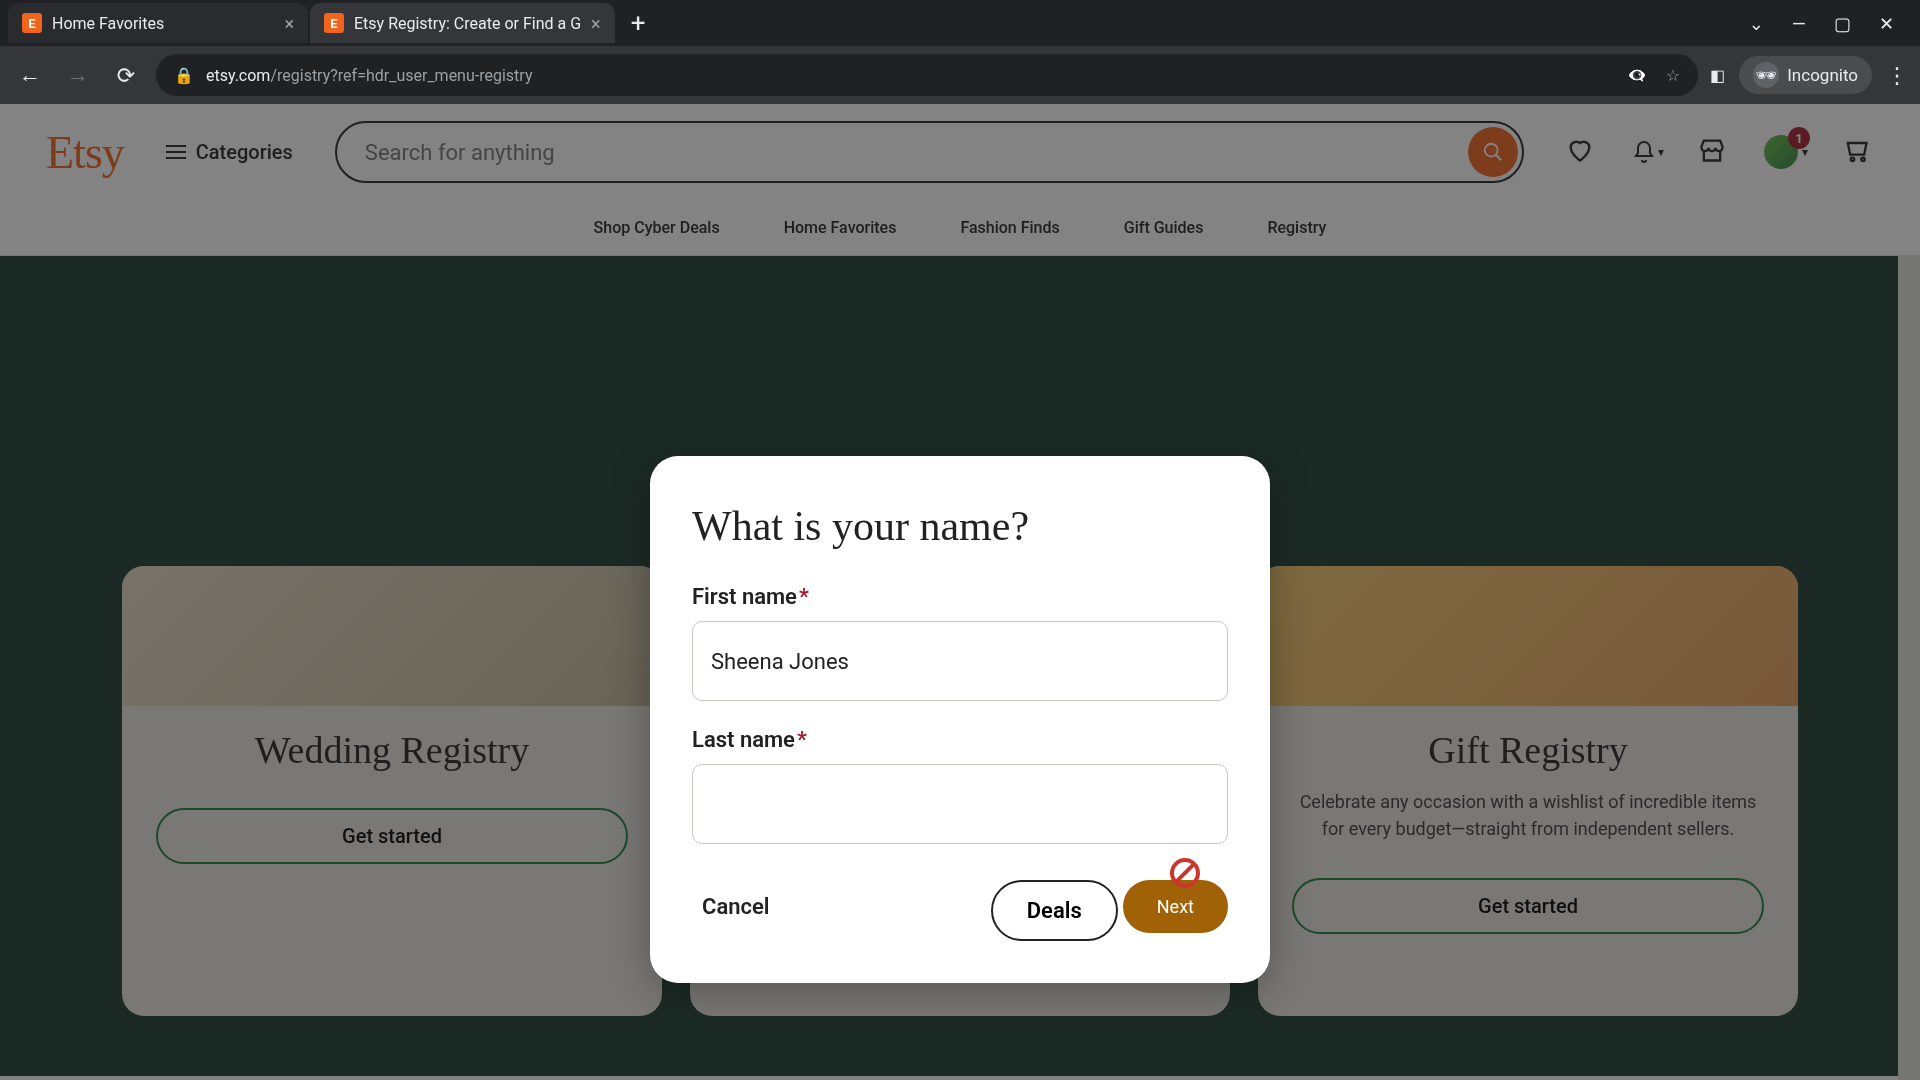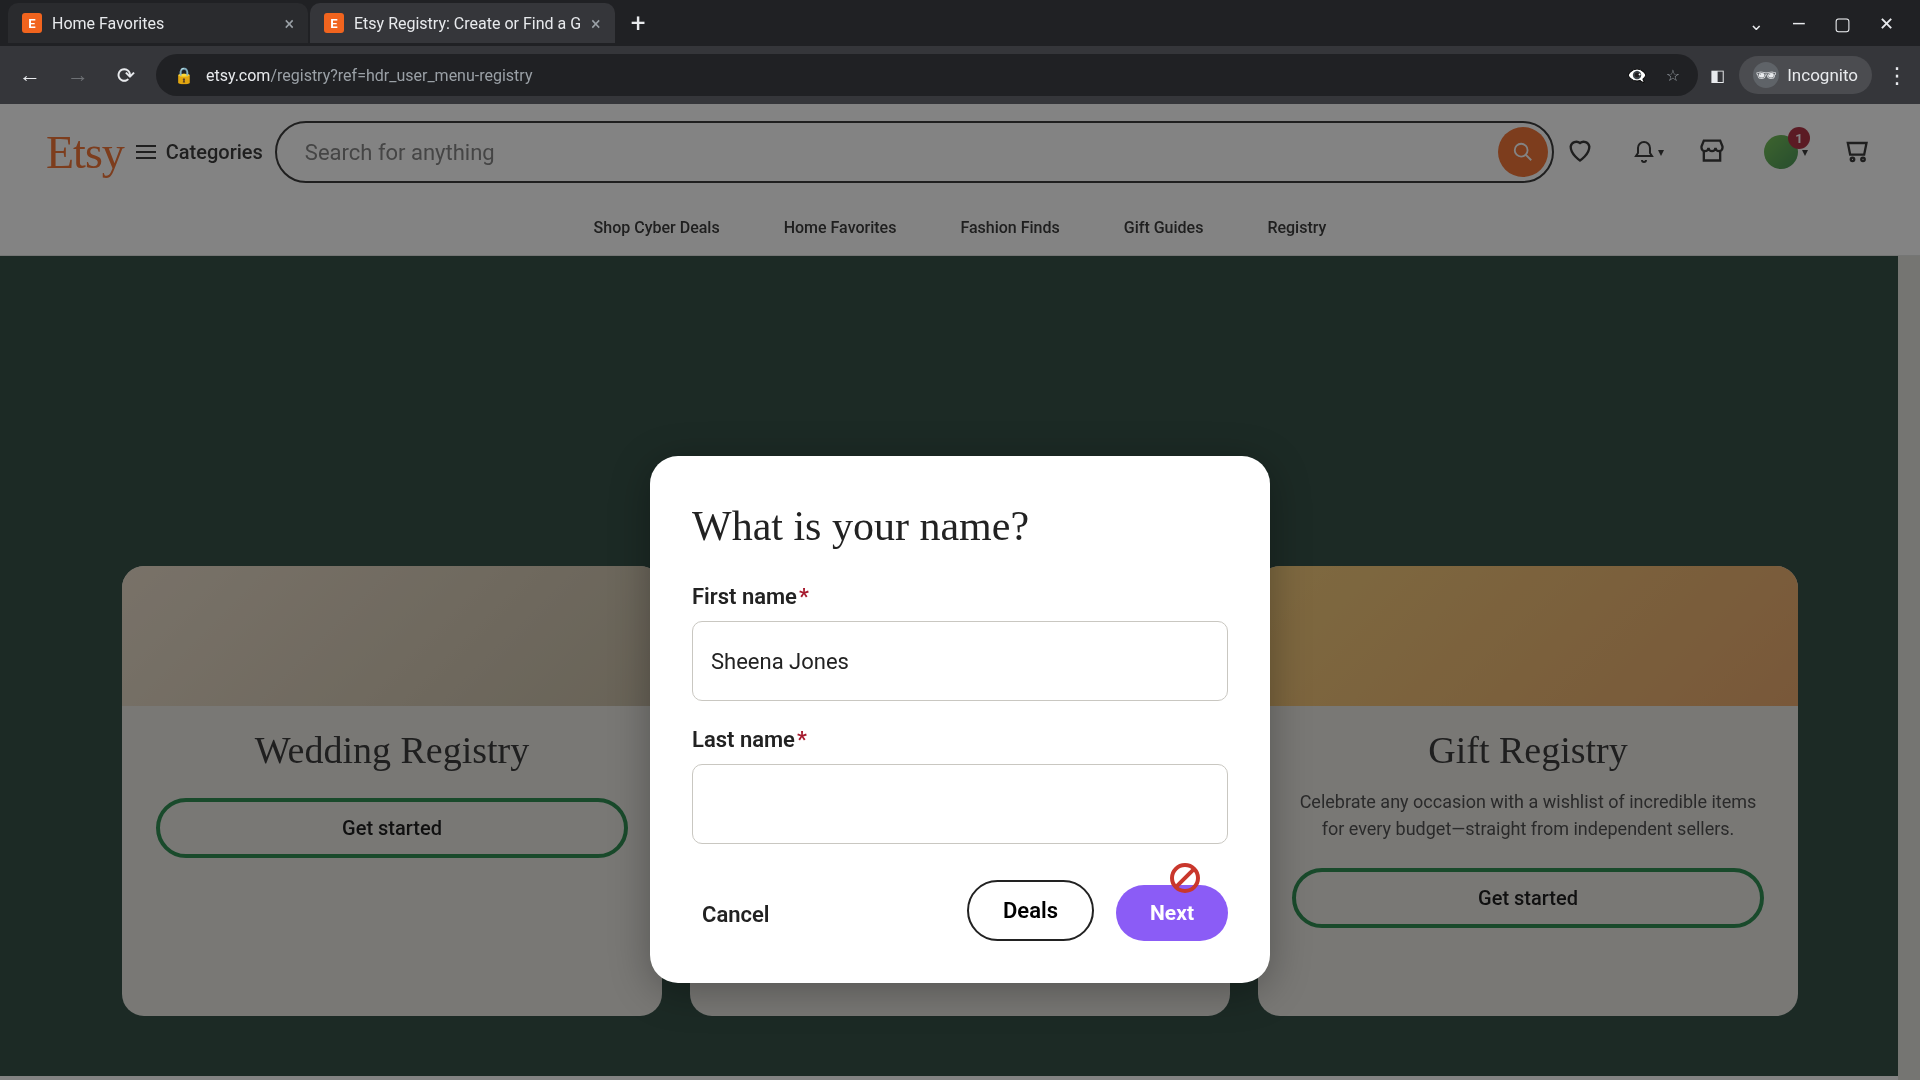--- a/index.html
+++ b/index.html
@@ -28,21 +28,21 @@
 .right-chrome { display: flex; align-items: center; gap: 14px; color: #e8eaed; }
 .incognito-pill { display: flex; align-items: center; gap: 8px; background: #4b4c50; padding: 6px 14px; border-radius: 20px; font-size: 17px; }
 .incog-icon { width: 26px; height: 26px; border-radius: 50%; background: #5f6368; display: flex; align-items: center; justify-content: center; }
 .three-dots { font-size: 22px; cursor: pointer; }
 
 
 .page { position: relative; width: 100%; height: calc(1080px - 46px - 58px); background: #fff; }
 .scrim { position: absolute; inset: 0; background: rgba(30,30,30,0.55); pointer-events: none; }
 
 
-.site-header { height: 96px; background: #fff; display: flex; align-items: center; padding: 0 46px; gap: 12px; justify-content: center; }
+.site-header { height: 96px; background: #fff; display: flex; align-items: center; padding: 0 46px; gap: 42px; justify-content: center; }
 .logo { color: #f1641e; font-family: Georgia, serif; font-size: 46px; font-weight: 500; letter-spacing: -1px; }
 .categories { display: flex; align-items: center; gap: 10px; font-size: 20px; font-weight: 500; color: #222; cursor: pointer; }
 .burger { display: flex; flex-direction: column; gap: 4px; }
 .burger span { width: 20px; height: 2px; background: #222; }
 .search-wrap { flex: 1; position: relative; }
 .search-input { width: 100%; height: 62px; border: 2px solid #222; border-radius: 40px; padding: 0 80px 0 28px; font-size: 22px; outline: none; }
 .search-btn { position: absolute; right: 6px; top: 6px; width: 50px; height: 50px; border-radius: 50%; background: #f1641e; display: flex; align-items: center; justify-content: center; cursor: pointer; }
 .search-btn svg { fill: #fff; }
 .hdr-icons { display: flex; align-items: center; gap: 34px; }
 .hdr-icon { width: 32px; height: 32px; color: #222; position: relative; cursor: pointer; }
@@ -58,34 +58,34 @@
 
 .hero { background: #1b3b2f; min-height: 820px; padding: 60px 0; display: flex; justify-content: center; position: relative; }
 .cards { display: flex; gap: 28px; margin-top: 250px; }
 .card { width: 540px; background: #e8e6e1; border-radius: 22px; overflow: hidden; display: flex; flex-direction: column; }
 .card-img { height: 140px; background: linear-gradient(135deg, #e8d9c4, #c4b89e); }
 .card-img.baby { background: linear-gradient(135deg, #d9c9b8, #b8a890); }
 .card-img.gift { background: linear-gradient(135deg, #f4c76b, #e8a05c); }
 .card-body { padding: 22px 34px 34px; text-align: center; display: flex; flex-direction: column; gap: 16px; }
 .card-title { font-family: Liberation Serif, serif; font-size: 38px; color: #222; }
 .card-desc { font-size: 18px; color: #3a3a3a; line-height: 1.5; }
-.card-btn { margin-top: 10px; padding: 14px 0; border: 4px solid #15803d; border-radius: 36px; font-size: 20px; font-weight: 500; background: transparent; cursor: pointer; }
+.card-btn { margin-top: 20px; padding: 14px 0; border: 2px solid #15803d; border-radius: 36px; font-size: 20px; font-weight: 500; background: transparent; cursor: pointer; }
 
 
 .modal { position: absolute; left: 50%; top: 332px; transform: translateX(-50%); width: 620px; background: #fff; border-radius: 28px; padding: 46px 42px 42px; z-index: 50; box-shadow: 0 8px 40px rgba(0,0,0,0.3); margin-top: 20px; }
 .modal h2 { font-family: Georgia, serif; font-size: 42px; color: #222; font-weight: 400; margin-bottom: 34px; }
 .form-group { margin-bottom: 26px; }
 .form-label { font-size: 22px; font-weight: 600; color: #222; margin-bottom: 12px; display: block; }
 .req { color: #a61a2e; margin-left: 2px; }
 .form-input { width: 100%; height: 80px; border: 1px solid #c9c7c1; border-radius: 10px; padding: 0 18px; font-size: 22px; color: #222; }
-.modal-actions { display: flex; align-items: flex-end; gap: 22px; margin-top: 36px; }
+.modal-actions { display: flex; align-items: flex-start; gap: 5px; margin-top: 36px; }
 .cancel-btn { font-size: 22px; font-weight: 600; color: #222; background: none; border: none; cursor: pointer; padding: 14px 10px; }
 .spacer { flex: 1; }
 .back-btn { font-size: 22px; font-weight: 600; padding: 16px 34px; border: 2px solid #222; border-radius: 36px; background: #fff; cursor: pointer; }
-.next-btn { font-size: 21px; font-weight: 700; padding: 16px 34px; border: none; border-radius: 36px; background: #8b5cf6; color: #fff; cursor: not-allowed; position: relative; }
+.next-btn { font-size: 18px; font-weight: 400; padding: 16px 34px; border: none; border-radius: 36px; background: #a16207; color: #fff; cursor: not-allowed; position: relative; }
 
 
 .forbidden { position: absolute; top: -22px; right: 28px; width: 30px; height: 30px; border: 4px solid #c9372c; border-radius: 50%; }
 .forbidden::after { content: ""; position: absolute; left: 50%; top: 50%; width: 28px; height: 4px; background: #c9372c; transform: translate(-50%,-50%) rotate(-45deg); }
 
 .right-scroll { position: absolute; right: 0; top: 152px; width: 22px; bottom: 0; background: #e1dfd9; }
 </style>
 </head>
 <body>
 

